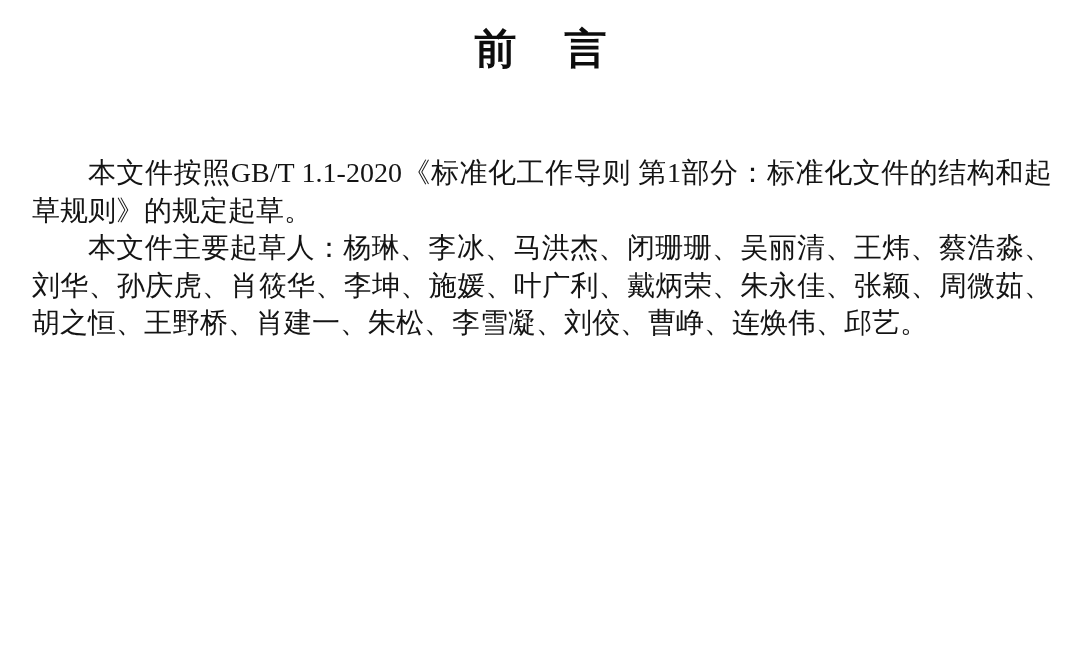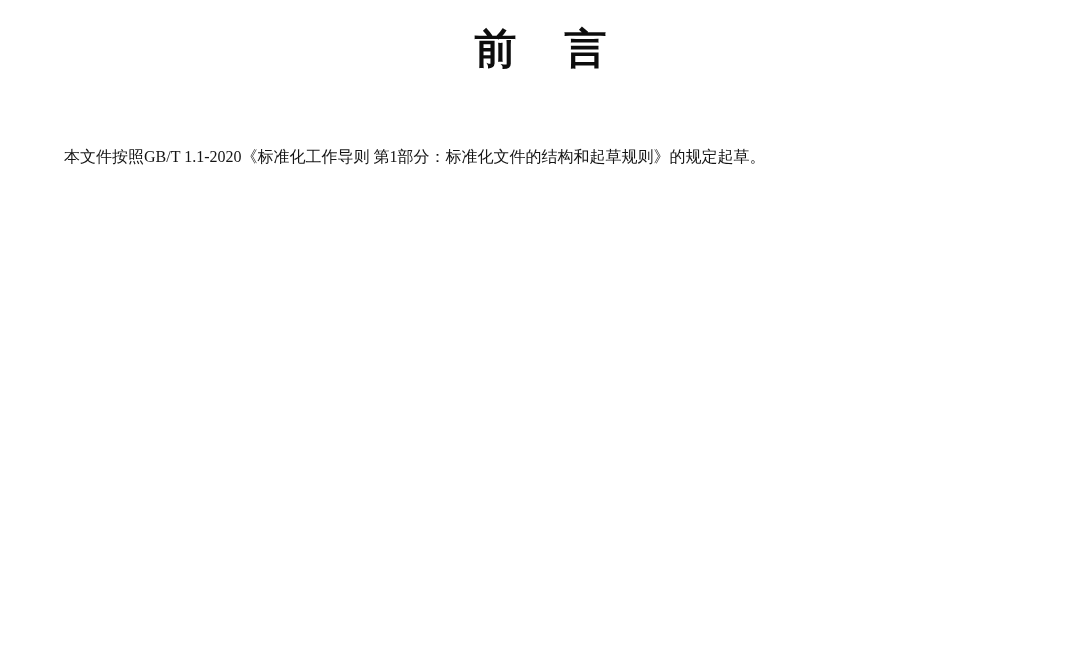--- a/index.html
+++ b/index.html
@@ -25,34 +25,35 @@
     margin: 0;
     font-family: "Liberation Sans", sans-serif;
     font-weight: 700;
     font-size: 42px;
     line-height: 50px;
     letter-spacing: 3px;
     text-align: center;
     color: #0d0d0d;
   }
   .doc-content {
-    margin-top: 64px;
-    font-size: 16px;
+    margin-top: 80px;
+    font-size: 28px;
     line-height: 37.6px;
     text-align: justify;
     color: #141414;
   }
   .doc-para {
     margin: 0;
     padding: 0;
     text-indent: 2em;
   }
 </style>
 </head>
 <body>
 
 <div class="doc-page">
   <h1 class="doc-title">前　言</h1>
 
   <div class="doc-content">
     <p class="doc-para">本文件按照GB/T 1.1-2020《标准化工作导则 第1部分：标准化文件的结构和起草规则》的规定起草。</p>
+    <p class="doc-para">本文件主要起草人：杨琳、李冰、马洪杰、闭珊珊、吴丽清、王炜、蔡浩淼、刘华、孙庆虎、肖筱华、李坤、施媛、叶广利、戴炳荣、朱永佳、张颖、周微茹、胡之恒、王野桥、肖建一、朱松、李雪凝、刘佼、曹峥、连焕伟、邱艺。</p>
   </div>
 </div>
 
 </body></html>

